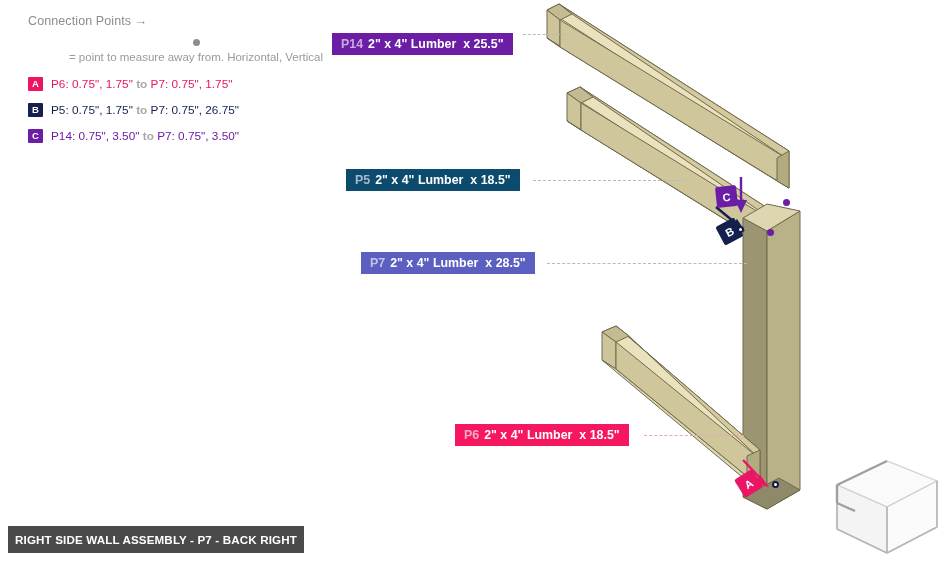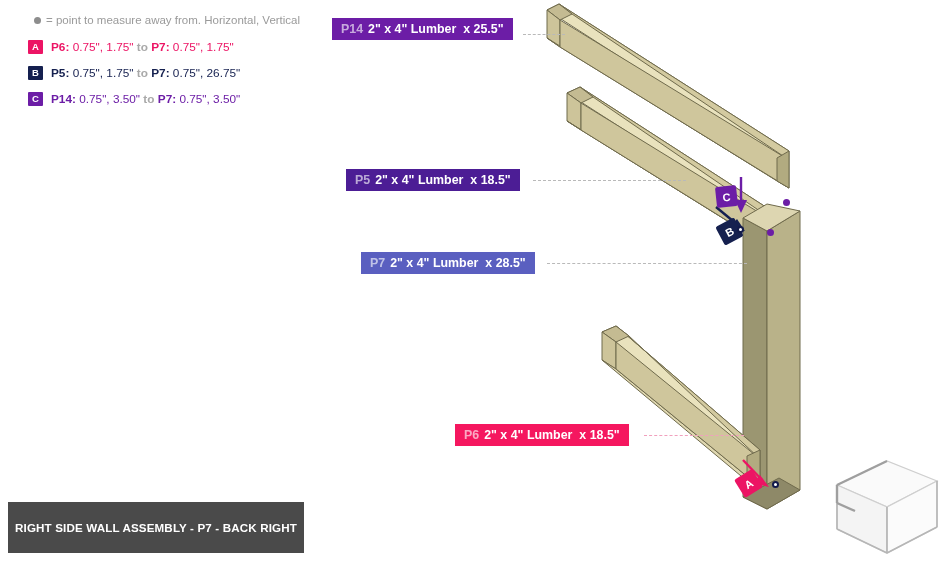--- a/index.html
+++ b/index.html
@@ -31,20 +31,21 @@
     white-space: nowrap;
   }
   .legend-sub {
     font-size: 11.5px;
     color: #9a9a9a;
     margin: 0 0 14px 6px;
     white-space: nowrap;
     display: flex;
     align-items: center;
     gap: 5px;
+    flex-direction: column;
   }
   .dot-glyph {
     display: inline-block;
     width: 7px;
     height: 7px;
     border-radius: 50%;
     background: #8d8d8d;
     flex: none;
   }
   .cp-row {
@@ -60,21 +61,21 @@
     height: 14px;
     flex: none;
     color: #ffffff;
     font-size: 9.5px;
     font-weight: bold;
     line-height: 14px;
     text-align: center;
     border-radius: 1px;
   }
   .cp-text { color: #555; }
-  .cp-text .part { font-weight: bold; }
+  .cp-text .part { font-weight: normal; }
   .cp-text .to { color: #a9a9a9; font-weight: bold; }
 
   
   .callout {
     position: absolute;
     height: 22px;
     display: flex;
     align-items: center;
     padding: 0 9px;
     color: #ffffff;
@@ -133,36 +134,37 @@
     left: 8px;
     bottom: 8px;
     height: 19px;
     background: #4a4a4a;
     color: #ffffff;
     font-size: 11.6px;
     font-weight: bold;
     letter-spacing: .15px;
     display: flex;
     align-items: center;
-    padding: 16px 7px;
+    padding: 4px 7px;
   }
 
   
   #thumb {
     position: absolute;
     right: 2px;
     bottom: 2px;
     width: 118px;
     height: 112px;
   }
 </style>
 </head>
 <body>
 
 <div id="legend-panel">
+  <div class="legend-heading">Connection Points →</div>
 
   <div class="legend-sub">
     <span class="dot-glyph"></span>
     <span>= point to measure away from. Horizontal, Vertical</span>
   </div>
 
   <div class="cp-row">
     <span class="cp-badge" style="background: rgb(236, 20, 100);">A</span>
     <span class="cp-text" style="color: rgb(236, 20, 100);"><span class="part">P6:</span><span> 0.75", 1.75"</span><span class="to"> to </span><span class="part">P7:</span><span> 0.75", 1.75"</span></span>
   </div>
@@ -245,29 +247,29 @@
 <div class="marker" style="left: 738px; top: 473px; transform: rotate(-32deg); background: rgb(236, 20, 100);">
   <span>A</span>
 </div>
 
 <div class="pt" style="left:783px; top:199px; background:#6c1da6;"></div>
 <div class="pt" style="left:767px; top:229px; background:#6c1da6;"></div>
 <div class="pt ring" style="left:737px; top:226px;"></div>
 <div class="pt ring" style="left:772px; top:481px;"></div>
 
 <div class="leader" style="left:523px; top:34px; width:42px;"></div>
-<div class="callout" style="left:332px; top:18px; background:#6c1da6;align-items:center;">
+<div class="callout" style="left:332px; top:33px; background:#6c1da6;align-items:center;">
   <span class="pid">P14</span>
   <span>2" x 4" Lumber</span>
   <span style="width:7px"></span>
   <span>x 25.5"</span>
 </div>
 
 <div class="leader" style="left:533px; top:180px; width:153px;"></div>
-<div class="callout" style="left:346px; top:169px; background:#4c1d95;">
+<div class="callout" style="left:346px; top:169px; background:#0c4a6e;">
   <span class="pid">P5</span>
   <span>2" x 4" Lumber</span>
   <span style="width:7px"></span>
   <span>x 18.5"</span>
 </div>
 
 <div class="leader" style="left:547px; top:263px; width:200px;"></div>
 <div class="callout" style="left:361px; top:252px; background:#5a5fc0;justify-content:space-between;">
   <span class="pid">P7</span>
   <span>2" x 4" Lumber</span>

